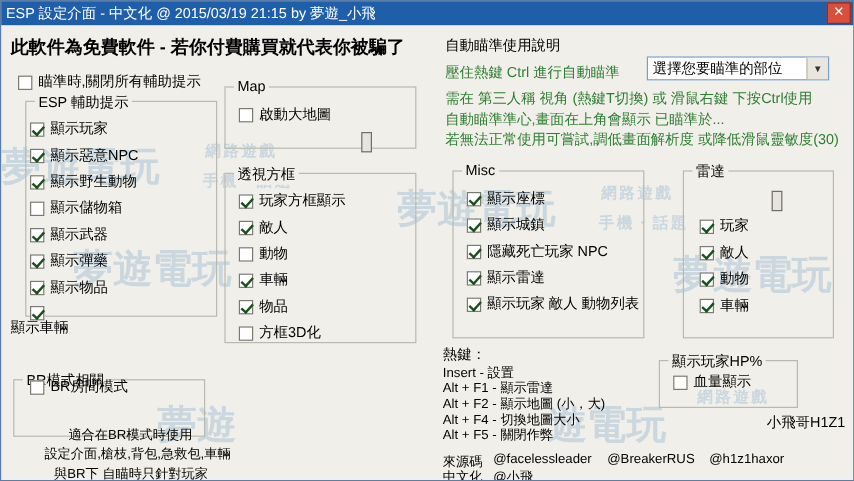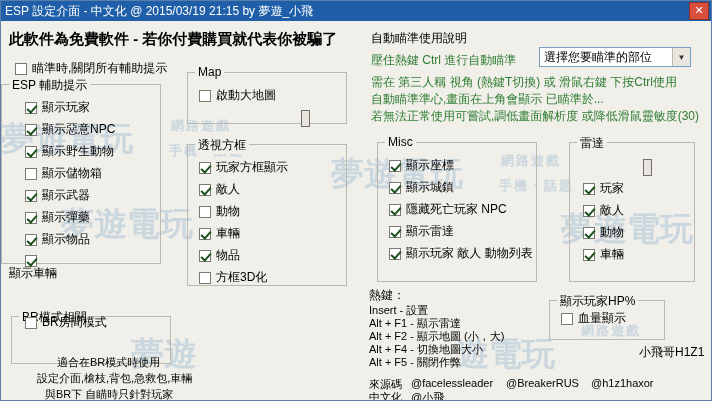--- a/index.html
+++ b/index.html
@@ -117,21 +117,21 @@
         <div class="wm big" style="left: 130px; top: 310px;">夢遊</div>
       </div>
 
     <div class="banner">此軟件為免費軟件 - 若你付費購買就代表你被騙了</div>
 
     <div class="cb" style="left:14px;top:40px;">
       <span class="box"></span>
       <span class="tx">瞄準時,關閉所有輔助提示</span>
     </div>
 
-    <div class="grp" style="left:0;top:62px;width:160px;height:180px;">
+    <div class="grp" style="left:20px;top:62px;width:160px;height:180px;">
       <span class="cap">ESP 輔助提示</span>
     </div>
     <div class="cb on" style="left:24px;top:79px;">
       <span class="box"></span>
       <span class="tx">顯示玩家</span>
     </div>
     <div class="cb on" style="left:24px;top:101px;">
       <span class="box"></span>
       <span class="tx">顯示惡意NPC</span>
     </div>

